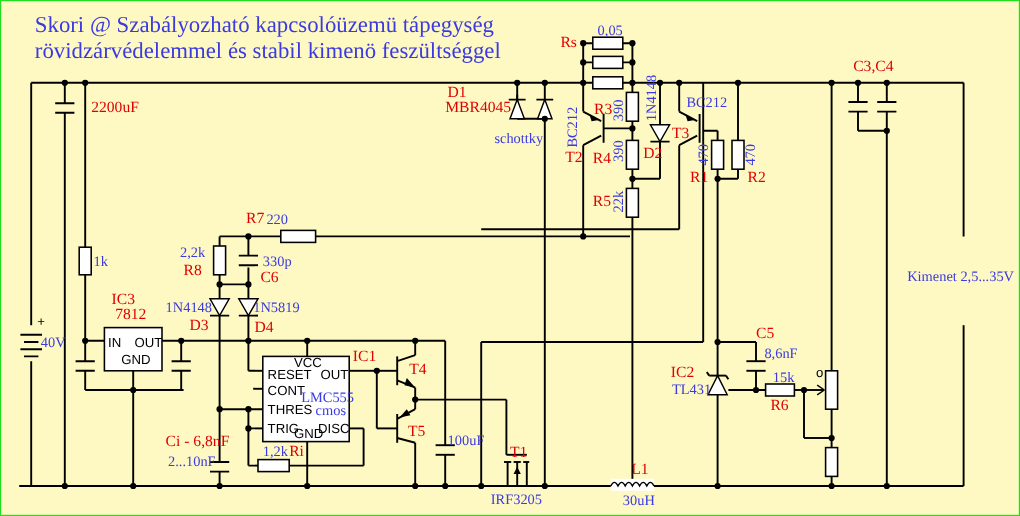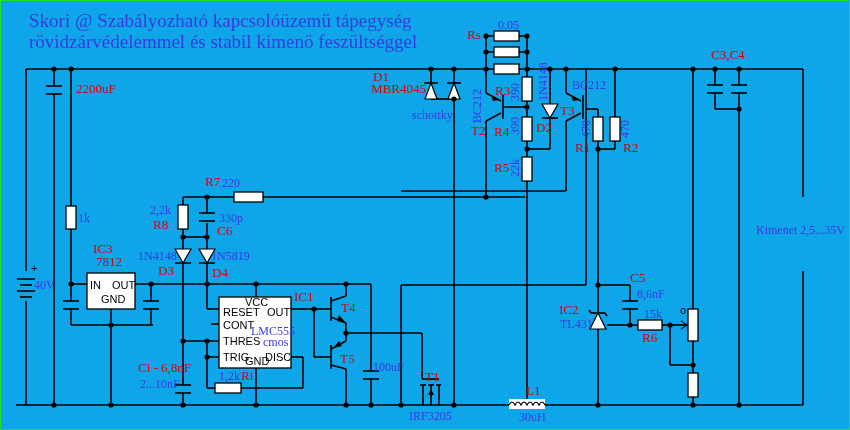--- a/index.html
+++ b/index.html
@@ -1,16 +1,16 @@
 <!DOCTYPE html>
 <html><head>
 <meta charset="utf-8">
 <style>
   html,body{margin:0;padding:0;background:#fff;}
-  #frame{position:relative;width:848px;height:428px;border:1px solid #22dd22;background:#0ea5e9;overflow:hidden;}
+  #frame{position:relative;width:848px;height:428px;border:1px solid #22dd22;background:#fef9c3;overflow:hidden;}
   svg{position:absolute;left:0;top:0;}
   .w{stroke:#000;stroke-width:1.6;fill:none;}
   .wt{stroke:#000;stroke-width:1.2;fill:none;}
   .dot{fill:#000;}
   .res{fill:#fff;stroke:#000;stroke-width:1.3;}
   .red{fill:#e00000;font-family:"Liberation Serif",serif;font-size:13px;}
   .blue{fill:#3a3ae0;font-family:"Liberation Serif",serif;font-size:12px;}
   .blk{fill:#000;font-family:"Liberation Sans",sans-serif;font-size:11px;}
   .title{fill:#3a3ae0;font-family:"Liberation Serif",serif;font-size:19px;}
 </style>

